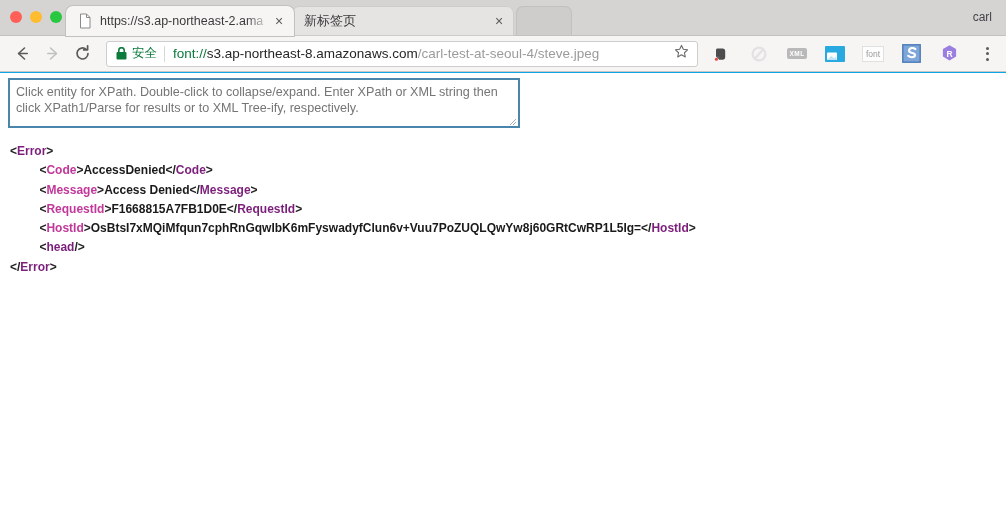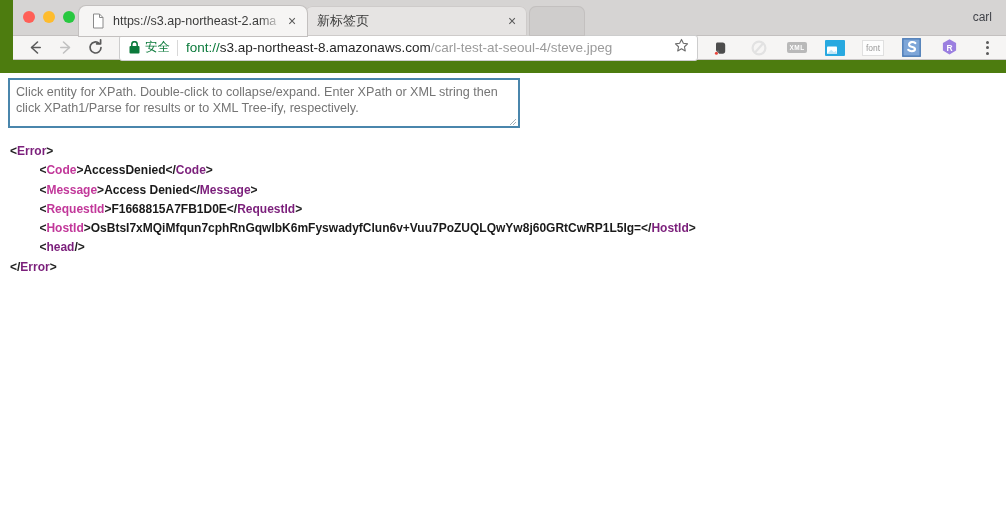--- a/index.html
+++ b/index.html
@@ -5,22 +5,21 @@
   * { box-sizing: border-box; }
   html, body {
     margin: 0; padding: 0;
     background: #fff;
     font-family: "Liberation Sans", sans-serif;
   }
   #app {
     width: 1006px; height: 532px;
     position: relative;
     overflow: hidden;
-    background: #4d7c0f;
-    padding-left: 13px;
+    background: #0ea5e9;
   }
 
   
   .tabstrip {
     height: 36px;
     background: #d6d4d3;
     position: relative;
     border-bottom: 1px solid #c3c0bf;
   }
   .traffic {
@@ -90,21 +89,21 @@
     color: #5a5a5a;
     font-size: 14px; line-height: 1;
   }
   .profile-name {
     position: absolute; right: 14px; top: 10px;
     font-size: 12px; color: #42444a;
   }
 
   
   .toolbar {
-    height: 24px;
+    height: 36px;
     background: #f6f5f4;
     border-bottom: 1px solid #c9c6c5;
     display: flex; align-items: center;
     padding: 0 8px;
     gap: 2px;
   }
   .navbtn {
     width: 28px; height: 28px;
     display: flex; align-items: center; justify-content: center;
     border-radius: 50%;

